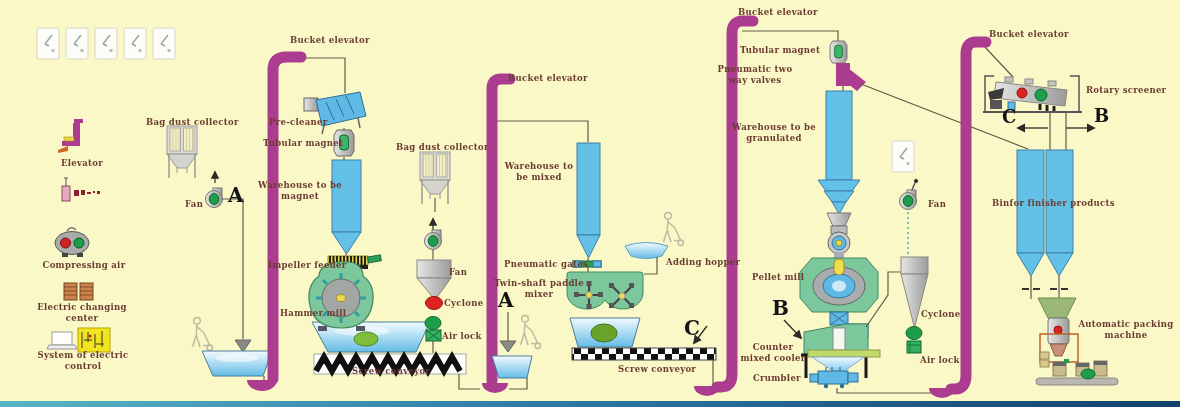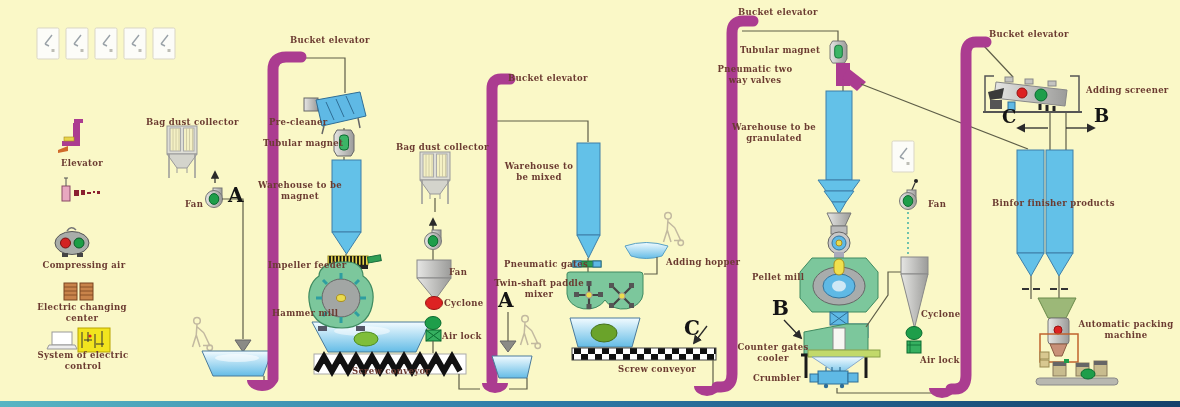--- a/index.html
+++ b/index.html
@@ -346,21 +346,21 @@
 <div class="lbl wrap" style="left:28px;top:350px;width:110px">System of electric control</div>
 
 <div class="lbl" style="left:146px;top:117px">Bag dust collector</div>
 <div class="lbl" style="left:185px;top:199px">Fan</div>
 <div class="pt" style="left:228px;top:183px">A</div>
 <div class="lbl" style="left:290px;top:35px">Bucket elevator</div>
 <div class="lbl" style="left:269px;top:117px">Pre-cleaner</div>
 <div class="lbl" style="left:263px;top:138px">Tubular magnet</div>
 <div class="lbl wrap" style="left:258px;top:180px;width:84px">Warehouse to be magnet</div>
 <div class="lbl" style="left:268px;top:260px">Impeller feeder</div>
-<div class="lbl" style="left:272px;top:308px">Hammer mill</div>
+<div class="lbl" style="left:280px;top:308px">Hammer mill</div>
 <div class="lbl" style="left:352px;top:366px">Screw conveyor</div>
 <div class="lbl" style="left:396px;top:142px">Bag dust collector</div>
 <div class="lbl" style="left:449px;top:267px">Fan</div>
 <div class="lbl" style="left:444px;top:298px">Cyclone</div>
 <div class="lbl" style="left:442px;top:331px">Air lock</div>
 
 <div class="lbl" style="left:508px;top:73px">Bucket elevator</div>
 <div class="lbl wrap" style="left:500px;top:161px;width:78px">Warehouse to be mixed</div>
 <div class="lbl" style="left:504px;top:259px">Pneumatic gates</div>
 <div class="lbl wrap" style="left:494px;top:278px;width:90px">Twin-shaft paddle mixer</div>
@@ -368,27 +368,27 @@
 <div class="pt" style="left:498px;top:288px">A</div>
 <div class="pt" style="left:684px;top:316px">C</div>
 <div class="lbl" style="left:618px;top:364px">Screw conveyor</div>
 
 <div class="lbl" style="left:738px;top:7px">Bucket elevator</div>
 <div class="lbl" style="left:740px;top:45px">Tubular magnet</div>
 <div class="lbl wrap" style="left:707px;top:64px;width:96px">Pneumatic two way valves</div>
 <div class="lbl wrap" style="left:730px;top:122px;width:88px">Warehouse to be granulated</div>
 <div class="lbl" style="left:752px;top:272px">Pellet mill</div>
 <div class="pt" style="left:772px;top:296px">B</div>
-<div class="lbl wrap" style="left:736px;top:342px;width:74px">Counter gates cooler</div>
+<div class="lbl wrap" style="left:736px;top:342px;width:74px">Counter mixed cooler</div>
 <div class="lbl" style="left:753px;top:373px">Crumbler</div>
 <div class="lbl" style="left:928px;top:199px">Fan</div>
 <div class="lbl" style="left:921px;top:309px">Cyclone</div>
 <div class="lbl" style="left:920px;top:355px">Air lock</div>
 
 <div class="lbl" style="left:989px;top:29px">Bucket elevator</div>
-<div class="lbl" style="left:1086px;top:85px">Adding screener</div>
+<div class="lbl" style="left:1086px;top:85px">Rotary screener</div>
 <div class="pt sm" style="left:1002px;top:106px">C</div>
 <div class="pt sm" style="left:1094px;top:105px">B</div>
 <div class="lbl" style="left:992px;top:198px">Binfor finisher products</div>
 <div class="lbl wrap" style="left:1078px;top:319px;width:96px">Automatic packing machine</div>
 
 <div class="bottombar"></div>
 </div>
 
 </body></html>

